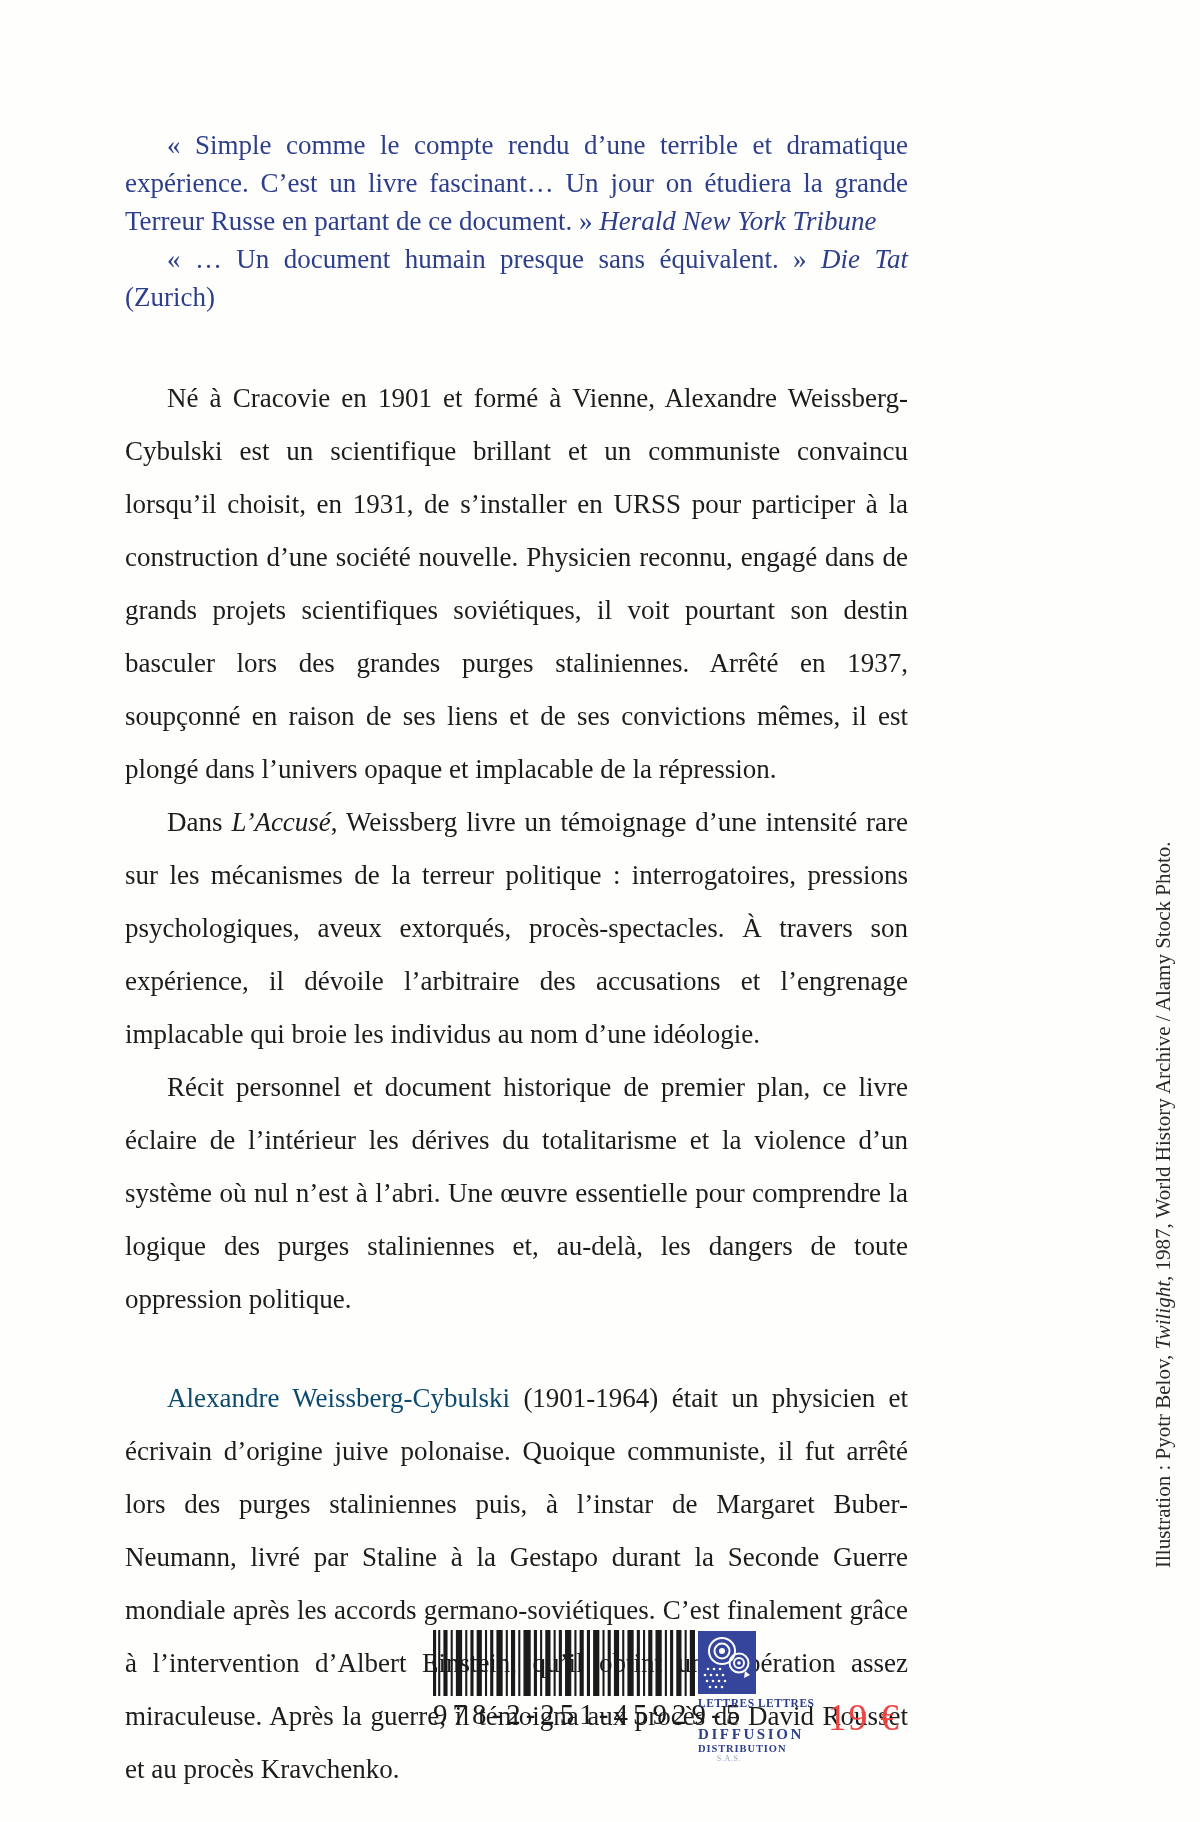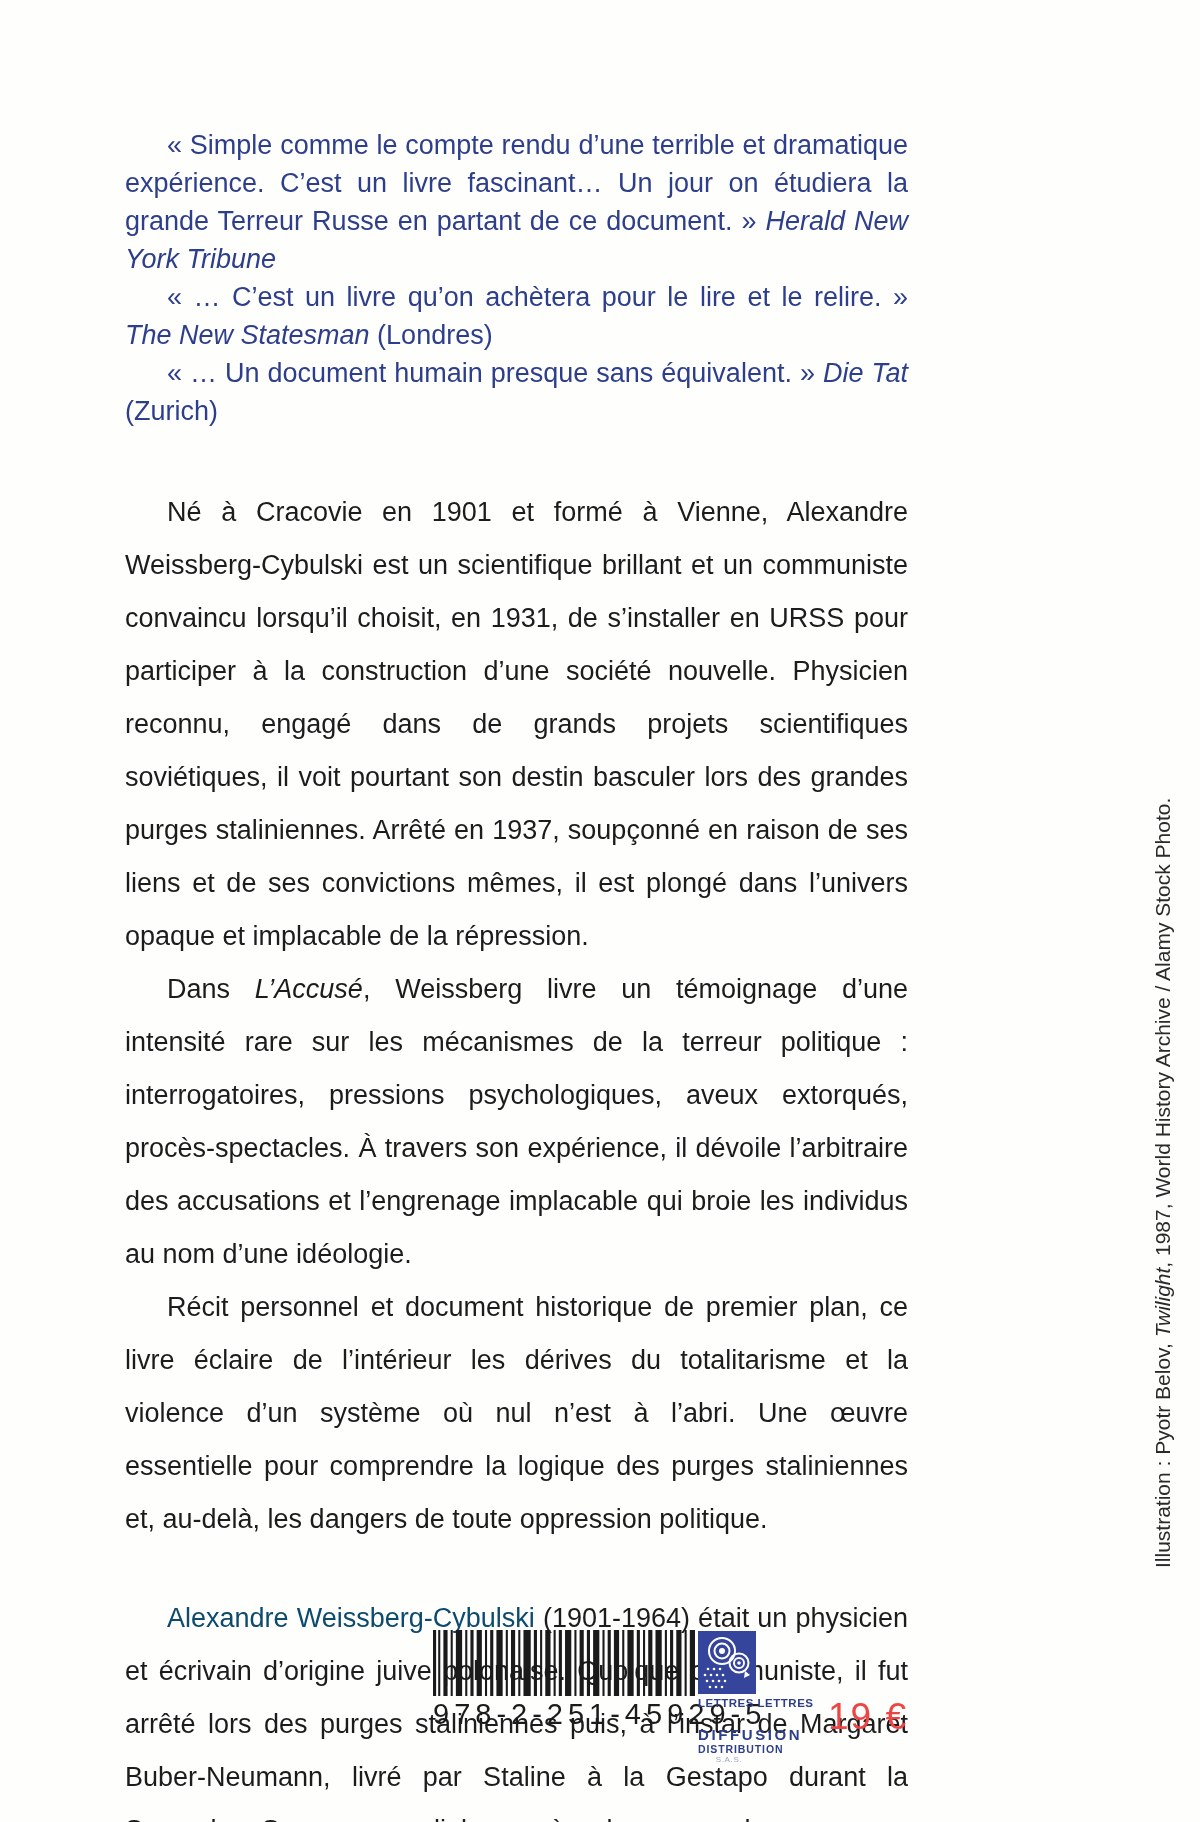--- a/index.html
+++ b/index.html
@@ -1,21 +1,21 @@
 <!DOCTYPE html>
 <html lang="fr"><head>
 <meta charset="utf-8">
 <style>
   html,body{margin:0;padding:0;}
   .page{
     position:relative;
     width:1200px;height:1822px;
     background:#fefefdf0;
     background-color:#fefefd;
-    font-family:Liberation Sans, sans-serif;
+    font-family:Liberation Serif, serif;
     overflow:hidden;
   }
   .content{
     position:absolute;left:125px;top:126px;width:783px;
   }
   p{margin:0;}
   .quote{
     color:#2d3e8b;
     font-size:27px;line-height:38px;
     text-align:justify;text-indent:42px;
@@ -61,21 +61,20 @@
 </style>
 </head>
 <body>
 
 <div class="page">
 
   <div class="content">
 
     <div>
       <p class="quote"><span>«&nbsp;Simple comme le compte rendu d’une terrible et dramatique expérience. C’est un livre fascinant… Un jour on étudiera la grande Terreur Russe en partant de ce document.&nbsp;» </span><span class="src">Herald New York Tribune</span><span></span></p>
-      <p class="quote"><span>«&nbsp;… C’est un livre qu’on achètera pour le lire et le relire.&nbsp;» </span><span class="src">The New Statesman</span><span> (Londres)</span></p>
       <p class="quote"><span>«&nbsp;… Un document humain presque sans équivalent.&nbsp;» </span><span class="src">Die Tat</span><span> (Zurich)</span></p>
     </div>
 
     <div class="synopsis">
       <p class="body-para">Né à Cracovie en 1901 et formé à Vienne, Alexandre Weissberg-Cybulski est un scientifique brillant et un communiste convaincu lorsqu’il choisit, en 1931, de s’installer en URSS pour participer à la construction d’une société nouvelle. Physicien reconnu, engagé dans de grands projets scientifiques soviétiques, il voit pourtant son destin basculer lors des grandes purges staliniennes. Arrêté en 1937, soupçonné en raison de ses liens et de ses convictions mêmes, il est plongé dans l’univers opaque et implacable de la répression.</p>
       <p class="body-para"><span>Dans </span><span class="book-title-italic">L’Accusé</span><span>, Weissberg livre un témoignage d’une intensité rare sur les mécanismes de la terreur politique : interrogatoires, pressions psychologiques, aveux extorqués, procès-spectacles. À travers son expérience, il dévoile l’arbitraire des accusations et l’engrenage implacable qui broie les individus au nom d’une idéologie.</span></p>
       <p class="body-para">Récit personnel et document historique de premier plan, ce livre éclaire de l’intérieur les dérives du totalitarisme et la violence d’un système où nul n’est à l’abri. Une œuvre essentielle pour comprendre la logique des purges staliniennes et, au-delà, les dangers de toute oppression politique.</p>
     </div>
 
     <div class="bio">

